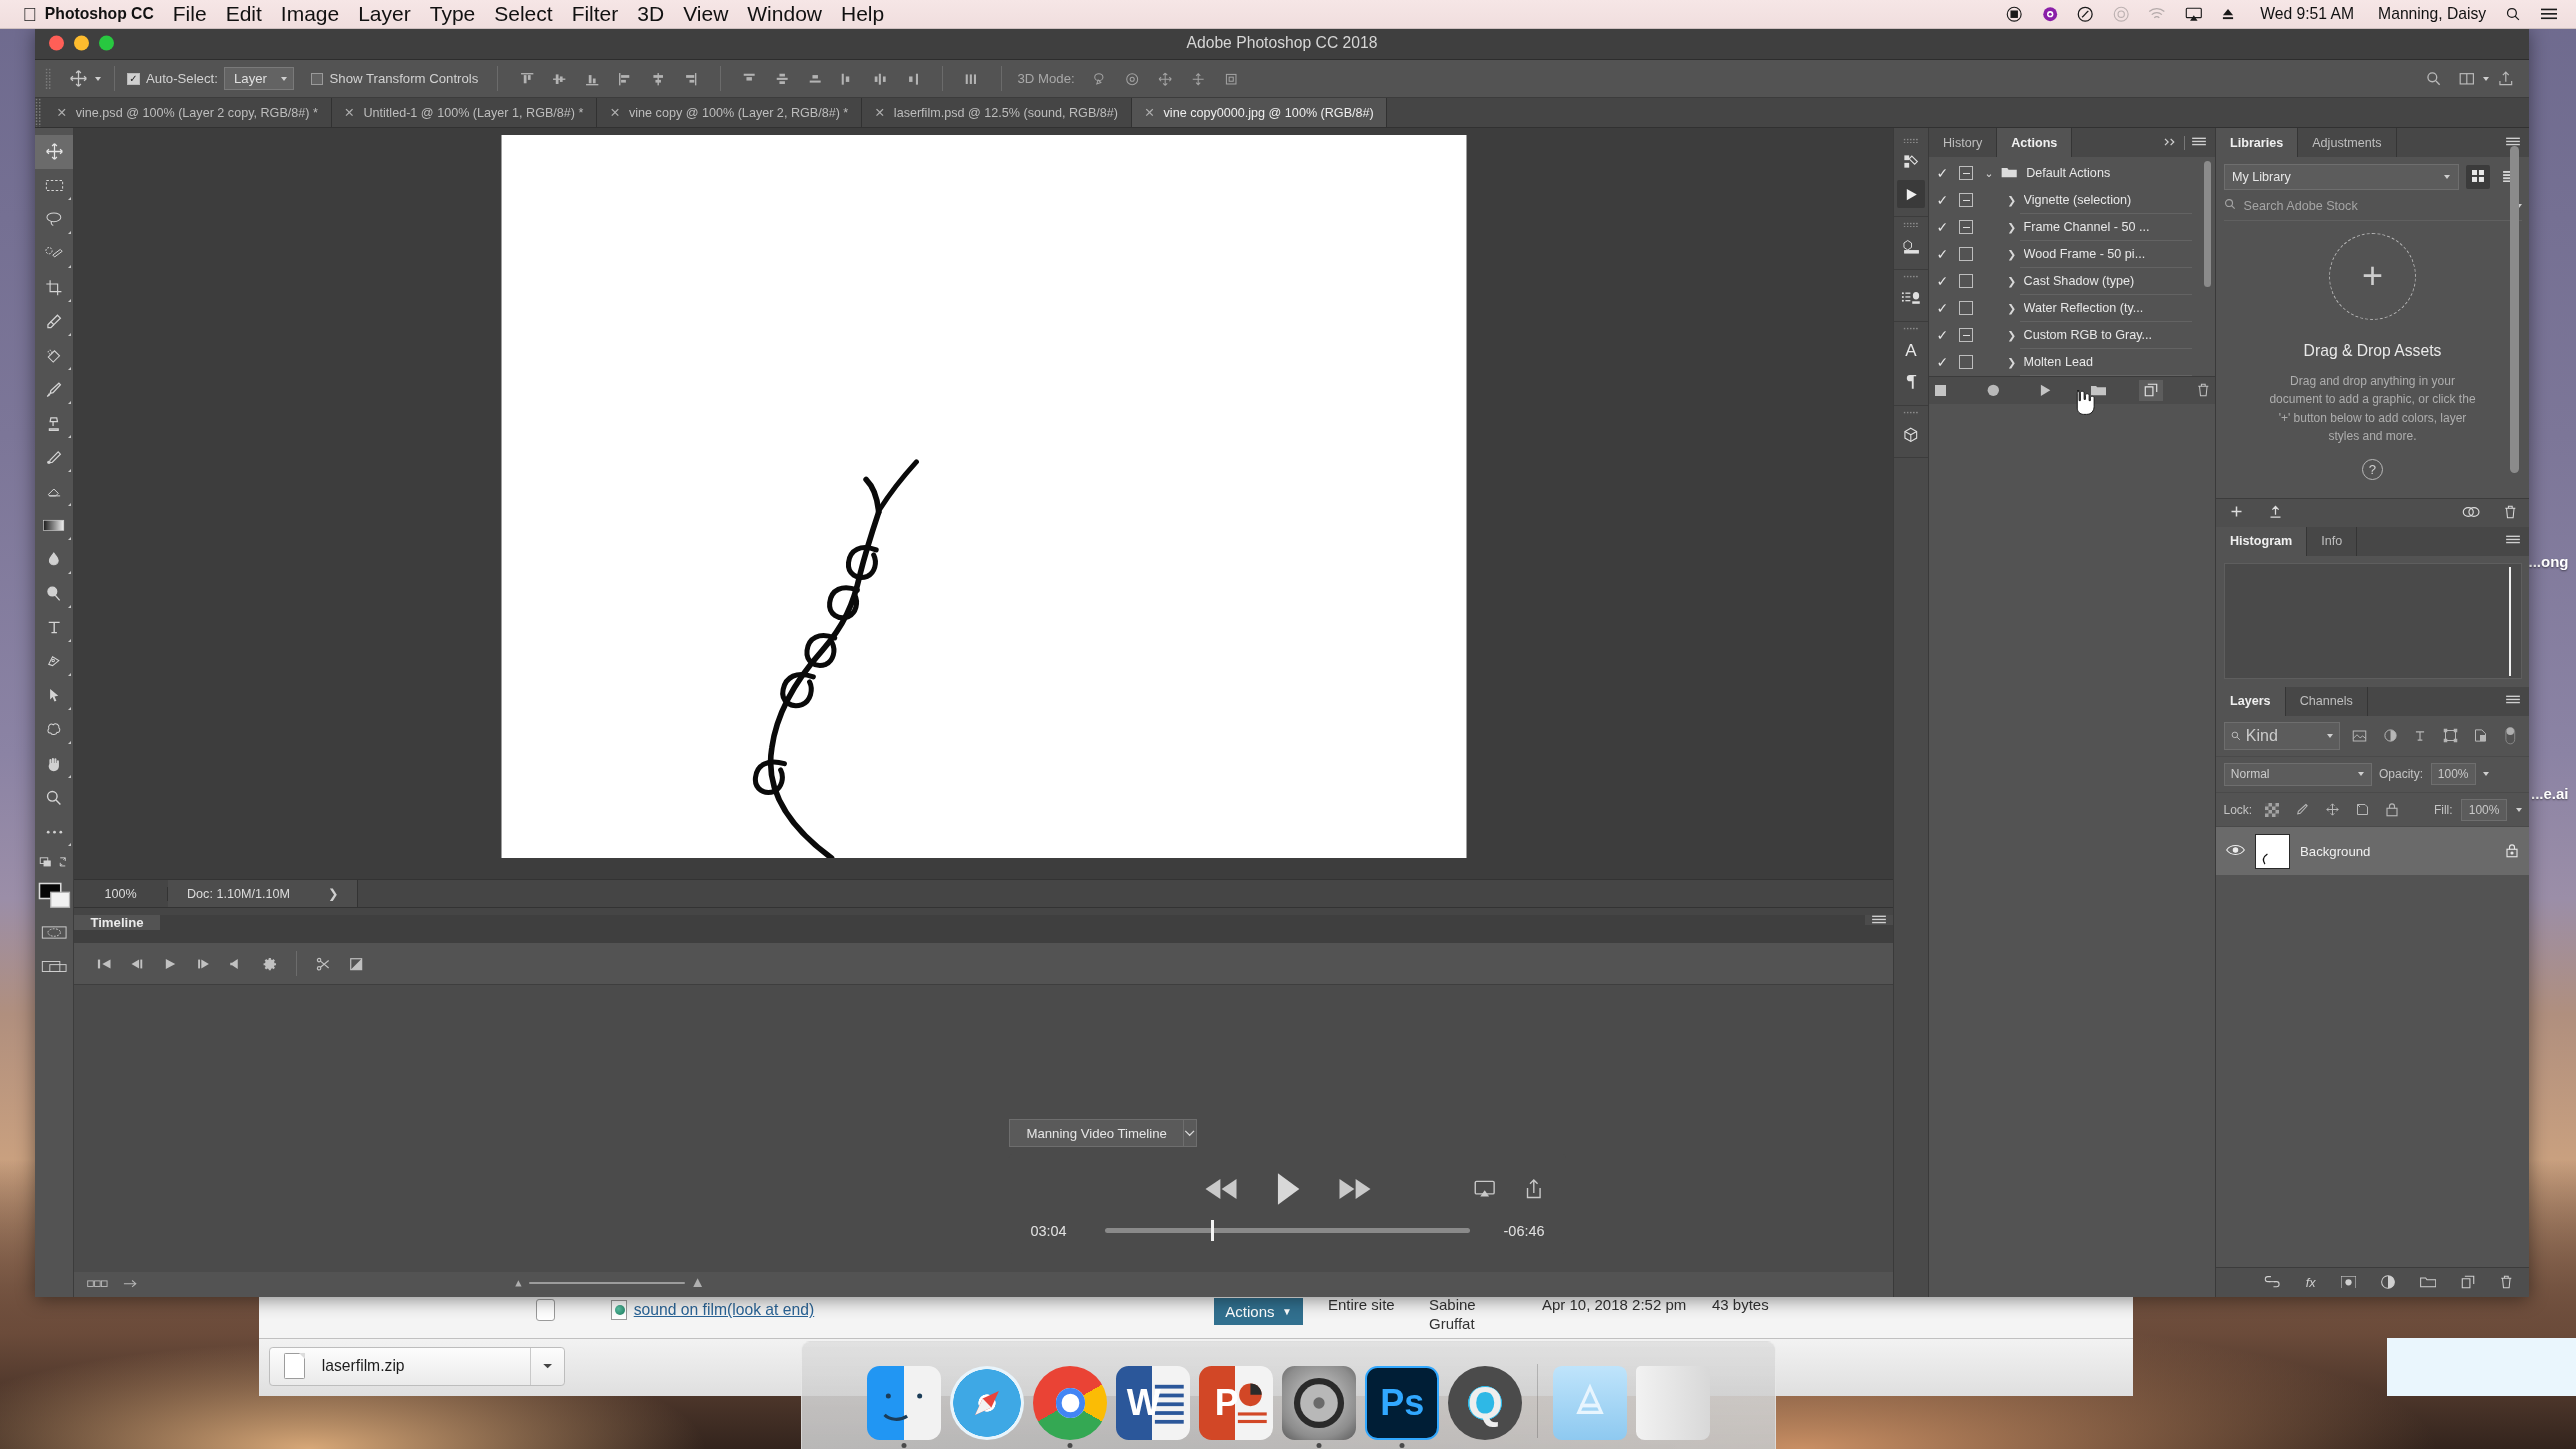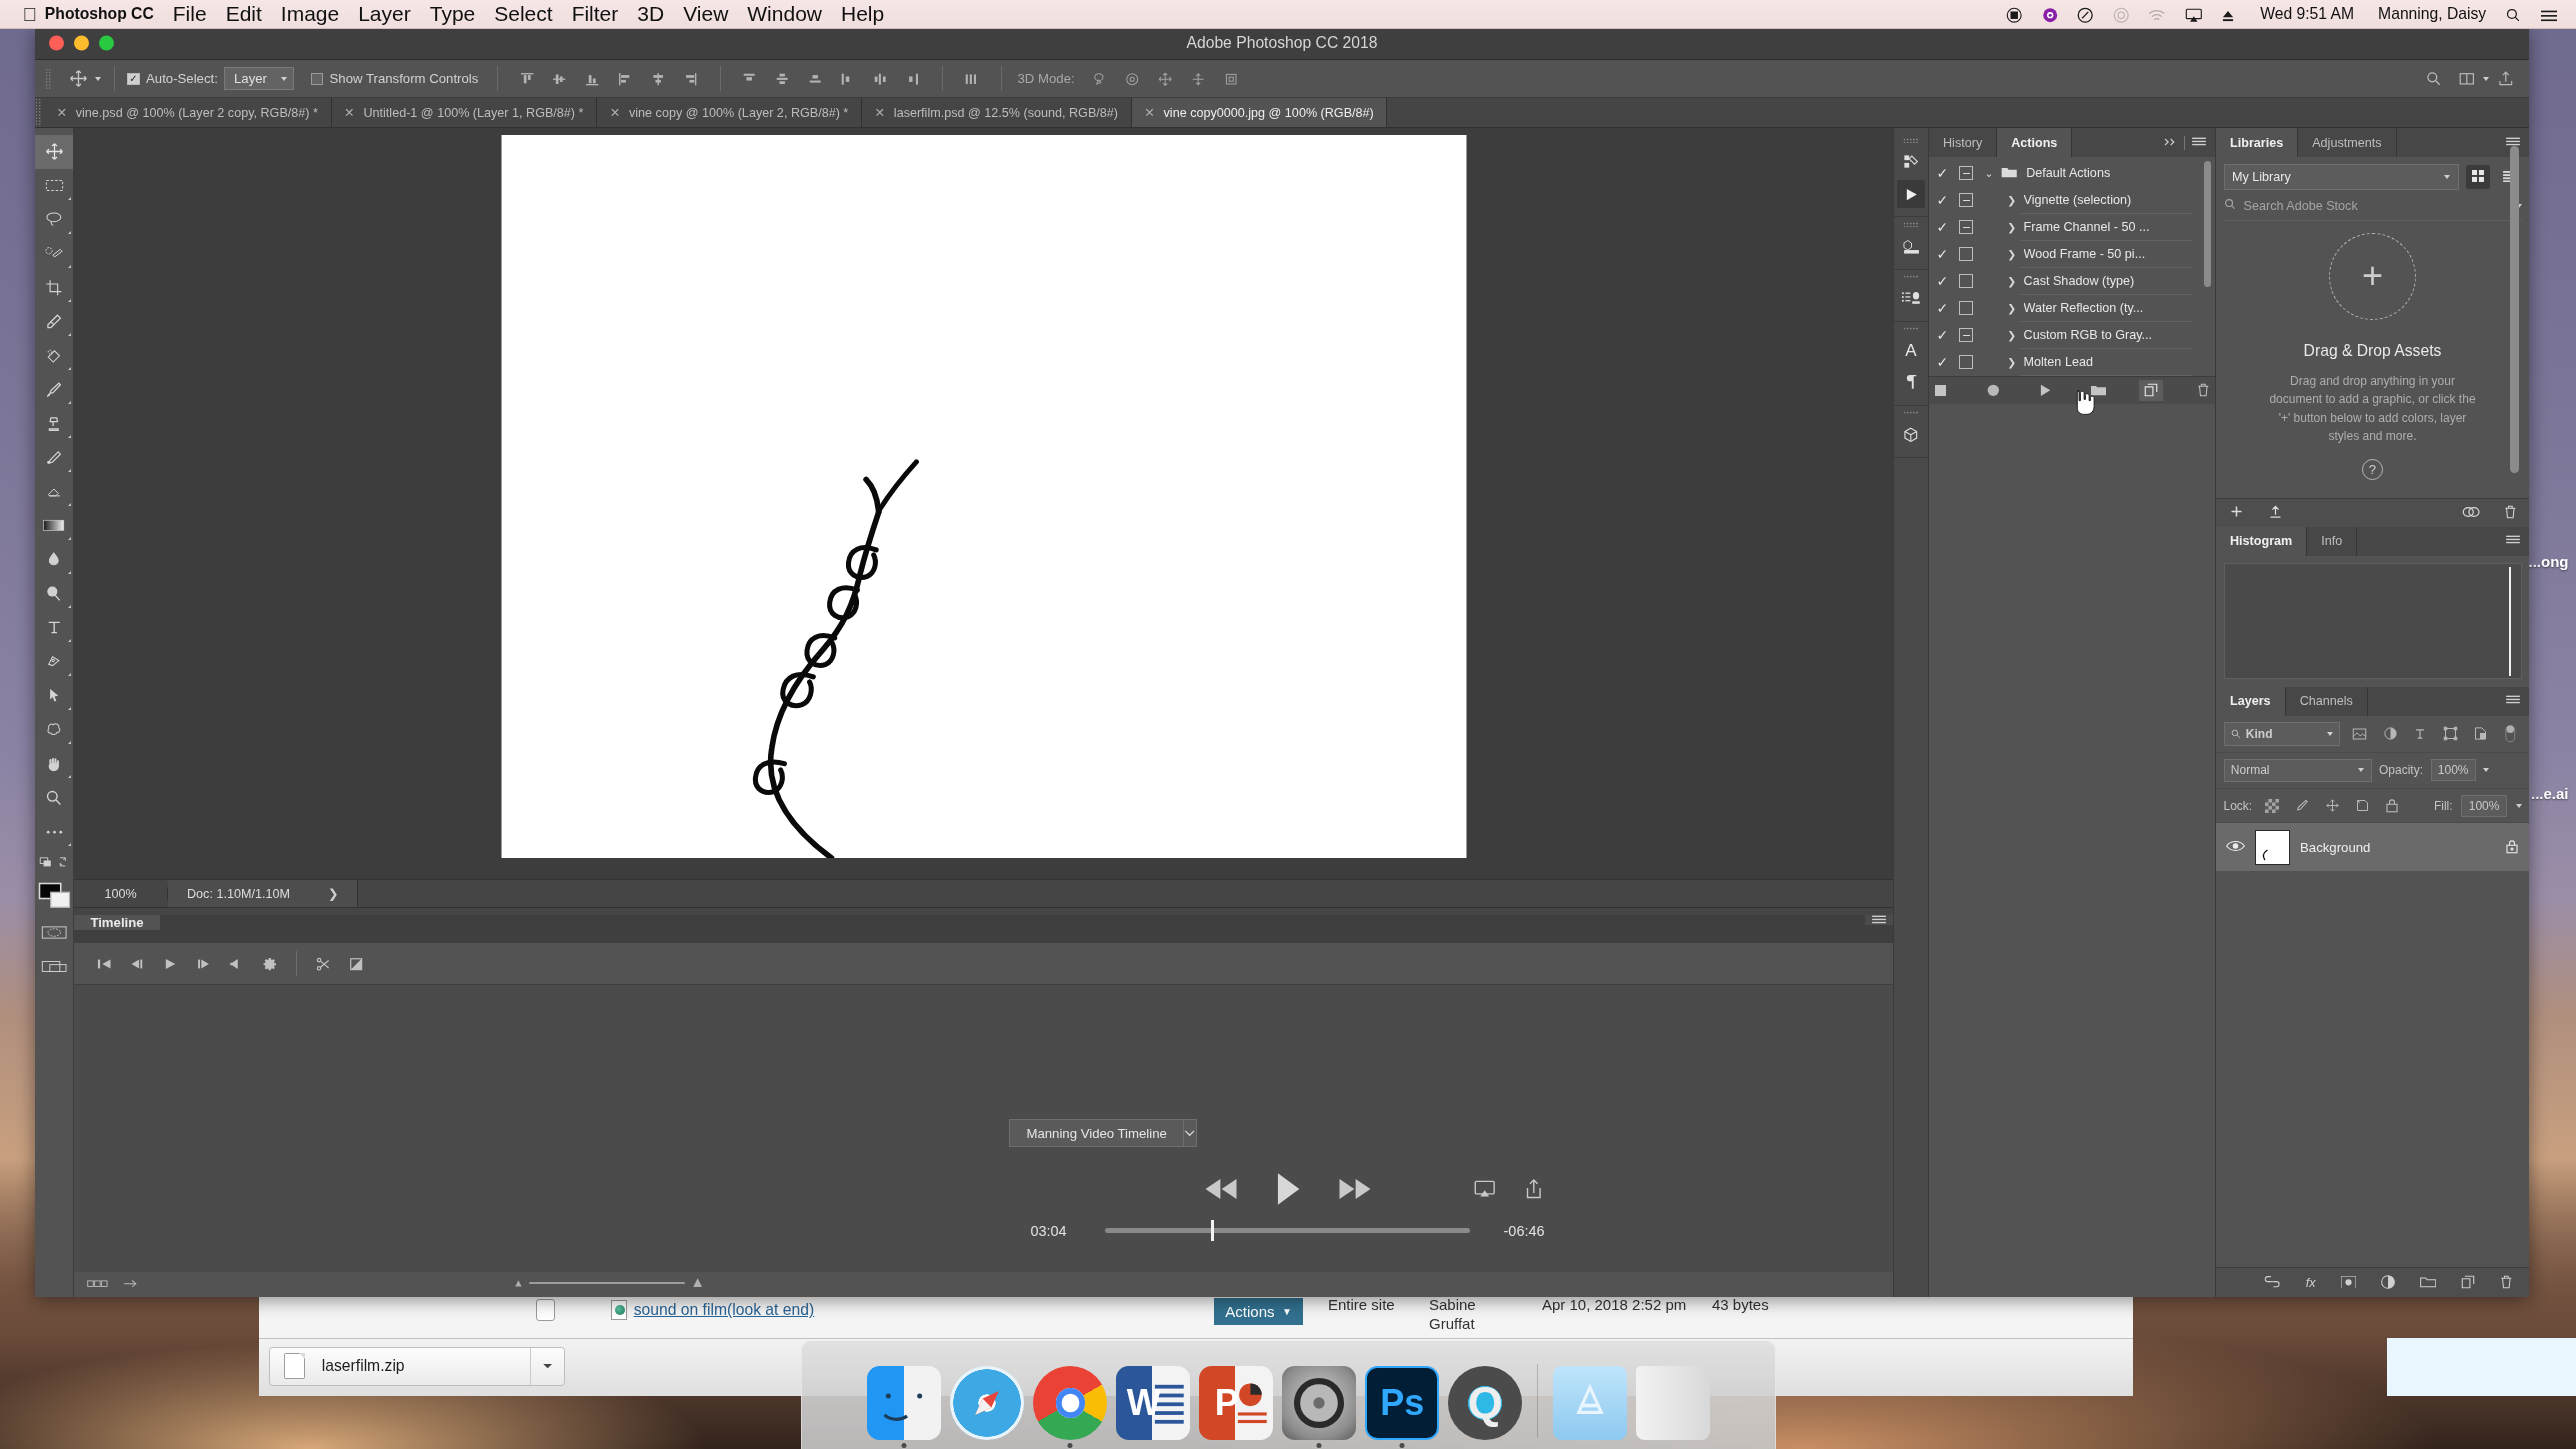--- a/index.html
+++ b/index.html
@@ -32,21 +32,21 @@
   
   .menubar {
     position: absolute; top: 0; left: 0; width: 2576px; height: 29px;
     background: linear-gradient(180deg, #f6e6e6 0%, #f0dede 100%);
     display: flex; align-items: center; z-index: 80;
     border-bottom: 0.6px solid #cfc0c0;
   }
   .mb-apple { margin-left: 22.6px; font-size: 19px; line-height: 1; color: #1a1a1a; }
   .mb-app { margin-left: 8px; font-size: 15.7px; font-weight: bold; color: #111; }
   .mb-item { margin-left: 19px; font-size: 21px; color: #111; }
-  .mb-right { margin-left: auto; display: flex; align-items: flex-end; padding-right: 19px; }
+  .mb-right { margin-left: auto; display: flex; align-items: center; padding-right: 19px; }
   .mb-ricon { margin-left: 19px; display: flex; align-items: center; justify-content: center; }
   .mb-time { margin-left: 25px; font-size: 15.7px; color: #111; white-space: nowrap; }
   .mb-user { margin-left: 24px; font-size: 15.7px; color: #111; white-space: nowrap; }
 
   
   .ps-window {
     position: absolute; left: 35px; top: 26.4px; width: 2494px; height: 1270px;
     background: #535353; z-index: 20;
     box-shadow: 0 3.8px 17.6px rgba(0,0,0,.45);
   }
@@ -194,22 +194,22 @@
     display: flex; align-items: center; justify-content: center; color: #cdcdcd; font-size: 36px; font-weight: 300; }
   .dz-title { color: #e9e9e9; font-size: 15.7px; margin-top: 22.6px; }
   .dz-sub { color: #aeaeae; font-size: 12px; text-align: center; line-height: 1.55; margin-top: 11.3px; width: 208px; }
   .dz-help { margin-top: 12.6px; width: 21.4px; height: 21.4px; border: 1.3px solid #b8b8b8; border-radius: 50%;
     color: #cfcfcf; font-size: 13.2px; display: flex; align-items: center; justify-content: center; }
   .dz-scroll { position: absolute; right: 2.5px; top: -75px; width: 8.8px; height: 327px; background: #8b8b8b; border-radius: 4.4px; }
   .lib-footer { height: 29px; background: #4e4e4e; border-top: 0.6px solid #3c3c3c; display: flex; align-items: center; padding: 0 12.6px; gap: 24px; }
   .lib-footer .sp { flex: 1; }
 
   .lay-toolrow { display: flex; align-items: center; gap: 8.8px; padding: 6.3px 7.5px; border-bottom: 0.6px solid #4a4a4a; }
-  .lay-kind { background: #5c5c5c; border: 0.6px solid #6e6e6e; color: #ccc; font-size: 12px;
-    padding: 3.8px 6.3px; display: flex; align-items: center; justify-content: space-between; width: 117px; font-weight: bold; }
+  .lay-kind { background: #5c5c5c; border: 0.6px solid #6e6e6e; color: #ccc; font-size: 16px;
+    padding: 3.8px 6.3px; display: flex; align-items: center; justify-content: space-between; width: 117px; }
   .lay-ico { width: 21.4px; height: 21.4px; display: flex; align-items: center; justify-content: center; opacity: .8; }
   .lay-modrow { display: flex; align-items: center; gap: 7.5px; padding: 5.7px 7.5px; border-bottom: 0.6px solid #4a4a4a; }
   .lay-blend { background: #5c5c5c; border: 0.6px solid #6e6e6e; color: #ccc; font-size: 12px;
     padding: 3.8px 6.3px; display: flex; align-items: center; justify-content: space-between; width: 148px; }
   .lay-txt { color: #c4c4c4; font-size: 12px; white-space: nowrap; }
   .lay-num { background: #5c5c5c; border: 0.6px solid #6e6e6e; color: #c8c8c8; font-size: 12px; padding: 3.1px 6.3px; min-width: 45px; text-align: right; }
   .lay-lockrow { display: flex; align-items: center; gap: 8.8px; padding: 5.7px 7.5px; border-bottom: 0.6px solid #4a4a4a; }
   .lay-item { display: flex; align-items: center; gap: 10px; padding: 6.3px 10px; background: #6a6a6a; }
   .lay-thumb { width: 35px; height: 35px; background: #fff; border: 1.3px solid #2a2a2a; position: relative; overflow: hidden; }
   .lay-name { flex: 1; color: #f0f0f0; font-size: 13.2px; }

